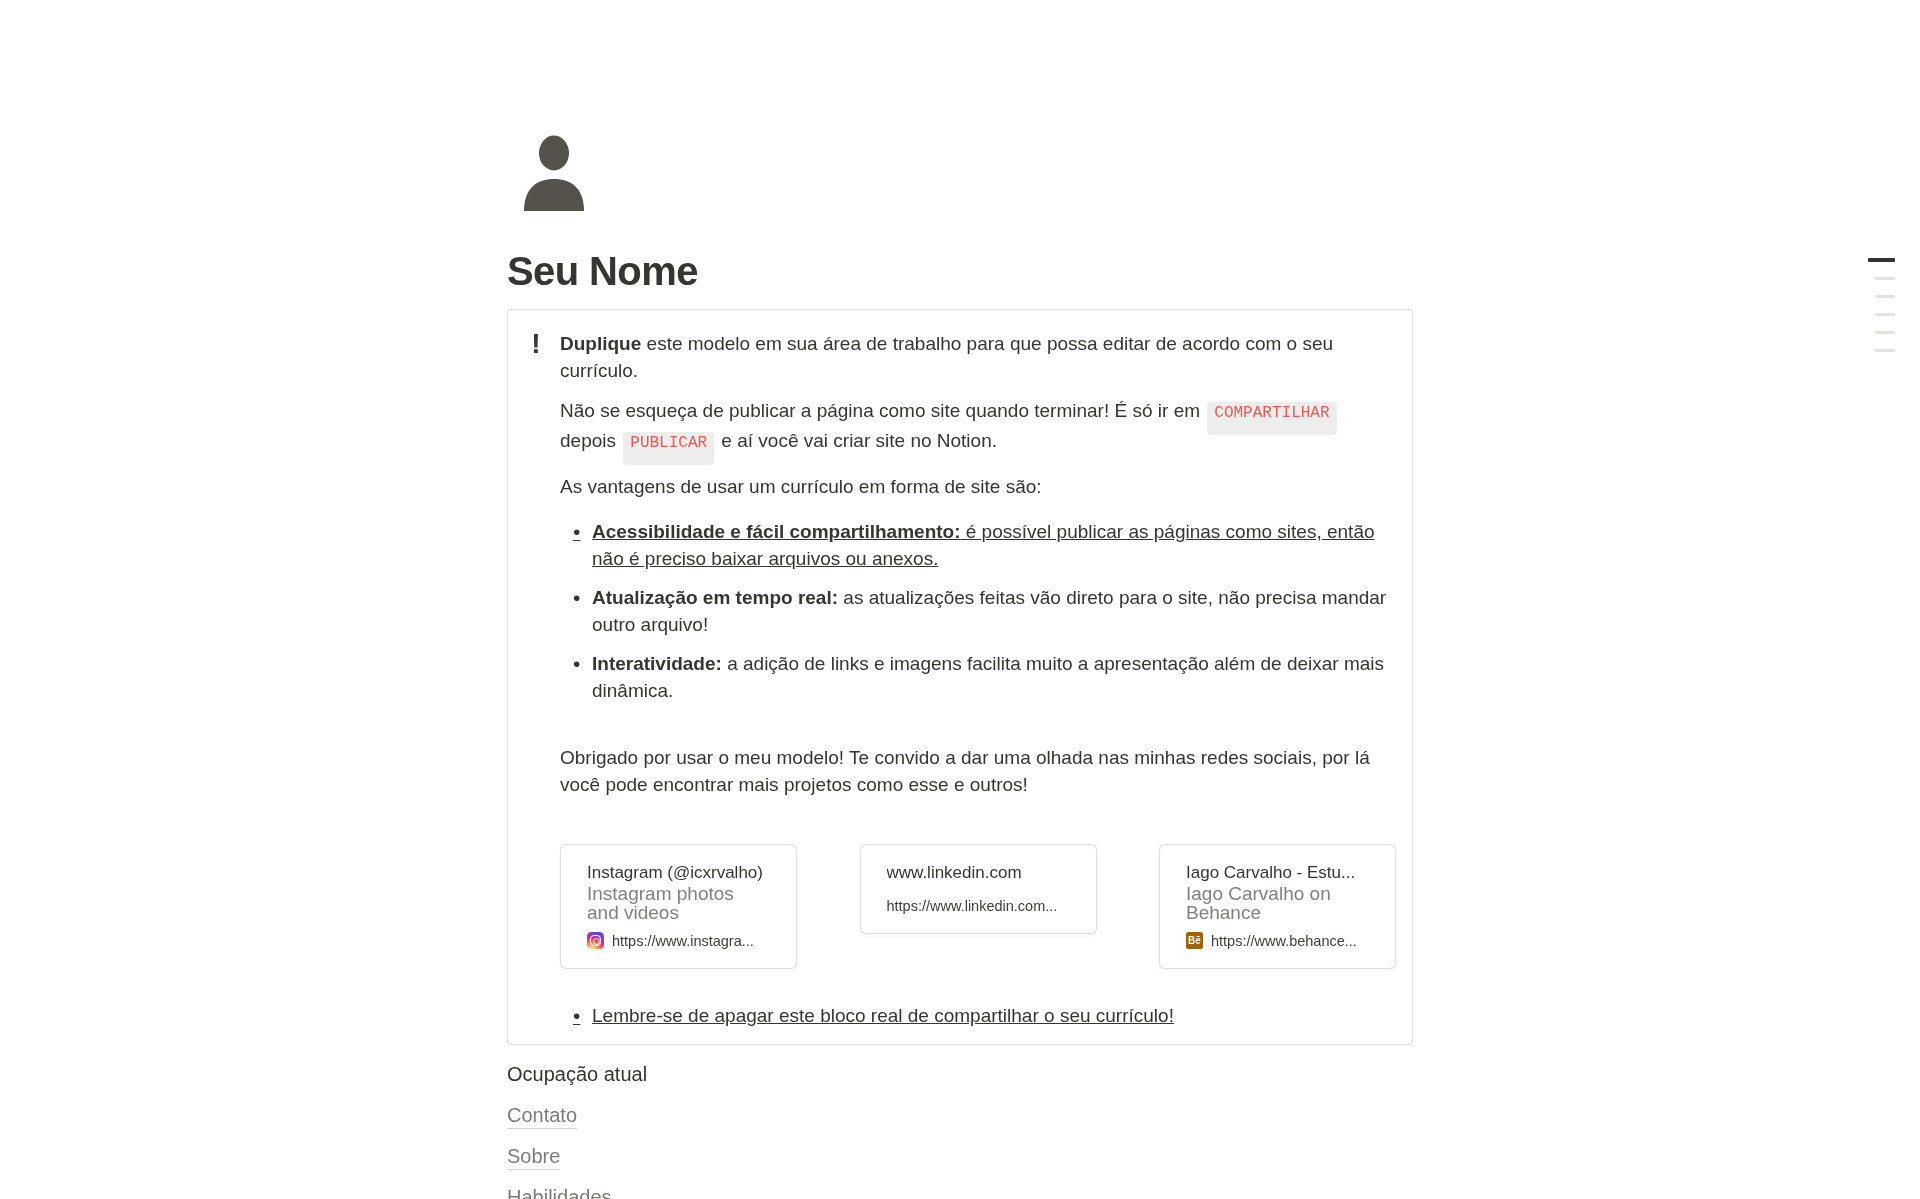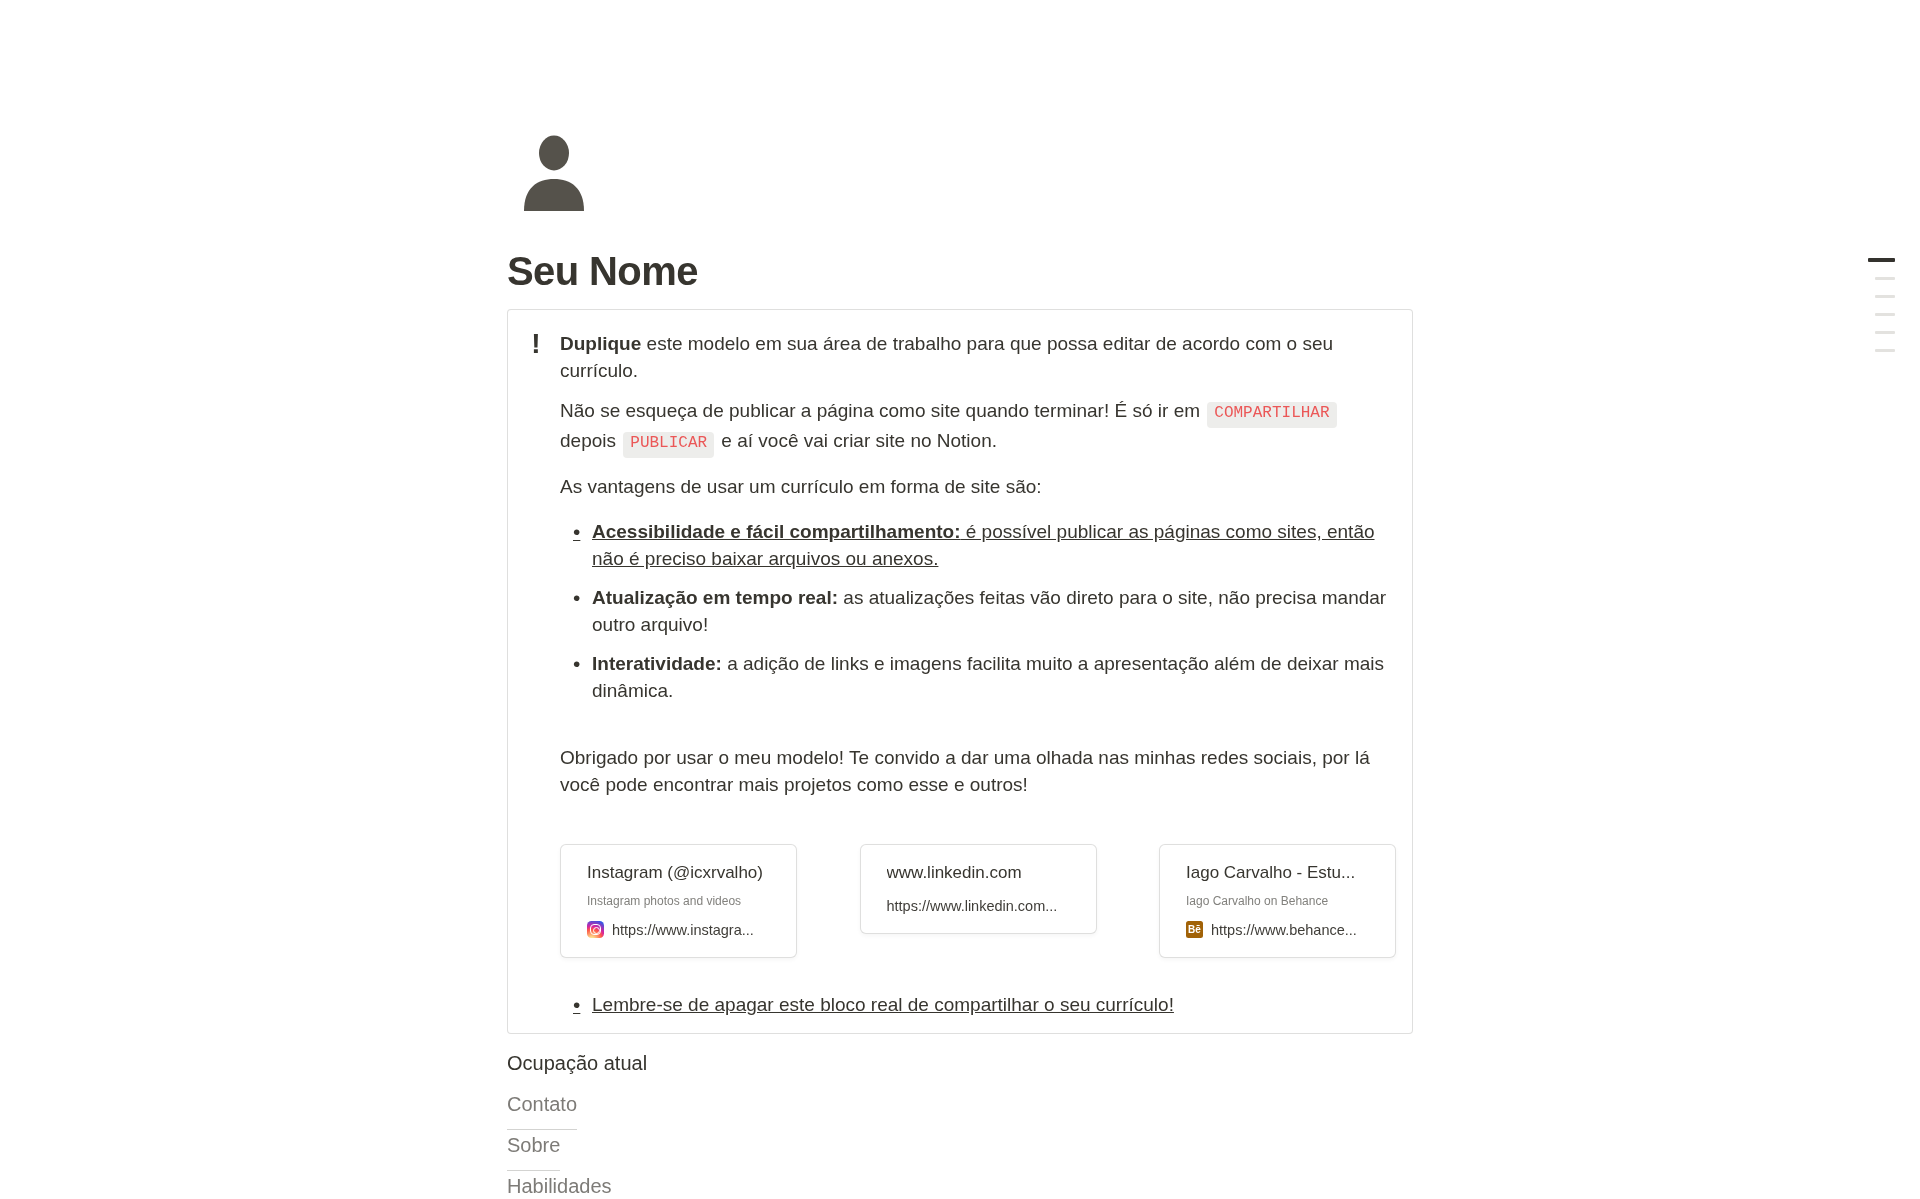--- a/index.html
+++ b/index.html
@@ -54,21 +54,21 @@
   .para.tight { margin-top: 16px; }
   .para.thanks { margin-top: 40px; }
   strong { font-weight: 700; }
 
   .code-badge {
     font-family: "Liberation Mono", "DejaVu Sans Mono", monospace;
     font-size: 16px;
     color: #eb5757;
     background: rgba(135, 131, 120, 0.15);
     border-radius: 4px;
-    padding: 2px 7px 6px 7px;
+    padding: 2px 7px 13px 7px;
     margin: 0 2px;
     white-space: nowrap;
   }
 
   ul.bullets { list-style: none; margin: 18px 0 0 0; padding-left: 13px; }
   ul.bullets li { display: flex; margin-top: 12px; }
   ul.bullets li:first-child { margin-top: 0; text-decoration: underline; }
   ul.bullets .marker { width: 19px; flex-shrink: 0; }
   ul.bullets .marker::before { content: "\2022"; font-size: 21px; }
   ul.bullets .li-text { flex: 1; }
@@ -80,21 +80,21 @@
     width: 237px;
     border: 1px solid rgba(55, 53, 47, 0.16);
     border-radius: 6px;
     background: #ffffff;
     padding: 17px 26px;
     box-shadow: 0 2px 4px rgba(15, 15, 15, 0.04);
     cursor: pointer;
     overflow: hidden;
   }
   .card-title { font-size: 17px; line-height: 22px; color: #37352f; white-space: nowrap; overflow: hidden; }
-  .card-desc { margin-top: 8px; font-size: 12px; line-height: 19px; color: #82817d; }
+  .card-desc { margin-top: 0; font-size: 19px; line-height: 19px; color: #82817d; }
   .card-url { margin-top: 10px; display: flex; align-items: flex-start; font-size: 14.5px; line-height: 19px; color: #3f3d38; white-space: nowrap; overflow: hidden; }
   .card.simple .card-url { margin-top: 13px; }
   .fav { width: 17px; height: 17px; flex-shrink: 0; margin-right: 8px; position: relative; }
   .fav-instagram {
     border-radius: 4.5px;
     background: radial-gradient(circle at 28% 110%, #fdf497 5%, #fd5949 45%, #d6249f 60%, #285aeb 92%);
   }
   .fav-instagram::before {
     content: ""; position: absolute; inset: 3px;
     border: 1.4px solid #ffffff; border-radius: 4px;
@@ -112,21 +112,21 @@
     display: flex; align-items: center; justify-content: center;
   }
 
   
   .occupation { margin-top: 17px; font-size: 20px; line-height: 24px; color: #37352f; }
   .page-links { margin-top: 2px; }
   .page-link { display: block; margin-top: 17px; }
   .page-link span {
     font-size: 20px; line-height: 24px; color: #7d7b77;
     border-bottom: 1.5px solid rgba(55, 53, 47, 0.22);
-    padding-bottom: 14px;
+    padding-bottom: 2px;
     cursor: pointer;
   }
 
   
   .toc {
     position: absolute; top: 258px; right: 25px;
     display: flex; flex-direction: column; align-items: flex-end;
     cursor: pointer;
   }
   .toc-bar { width: 20px; height: 3px; border-radius: 1px; background: #e3e2df; margin-top: 15px; }

